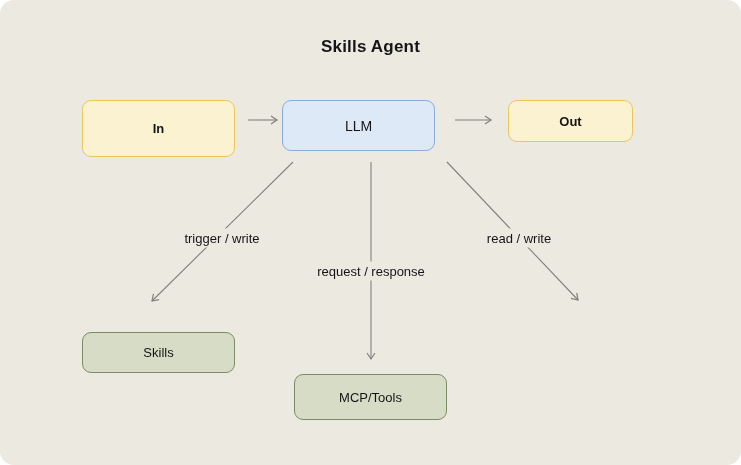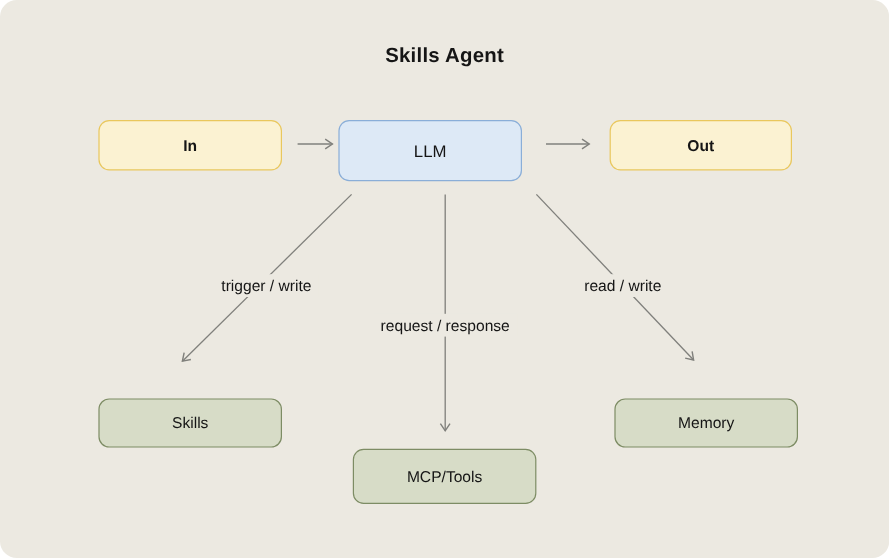--- a/index.html
+++ b/index.html
@@ -52,37 +52,34 @@
     <line x1="455" y1="120" x2="491" y2="120" stroke="#80807c" stroke-width="1.1" marker-end="url(#arw)"></line>
     <line x1="293" y1="162" x2="152" y2="301" stroke="#80807c" stroke-width="1.1" marker-end="url(#arw)"></line>
     <line x1="371" y1="162" x2="371" y2="359" stroke="#80807c" stroke-width="1.1" marker-end="url(#arw)"></line>
     <line x1="447" y1="162" x2="578" y2="300" stroke="#80807c" stroke-width="1.1" marker-end="url(#arw)"></line>
   </svg>
 
   <div class="elabel" style="left:222px;top:238px">trigger / write</div>
   <div class="elabel" style="left:519px;top:238px">read / write</div>
   <div class="elabel" style="left:371px;top:271px">request / response</div>
 
-  <div class="node yellow" style="left:82px;top:100px;width:153px;height:42px">
+  <div class="node yellow" style="left:82px;top:100px;width:153px;height:57px">
     <span>In</span>
   </div>
 
   <div class="node blue" style="left:282px;top:100px;width:153px;height:51px">
     <span>LLM</span>
   </div>
 
-  <div class="node yellow" style="left:508px;top:100px;width:152px;height:42px">
+  <div class="node yellow" style="left:508px;top:100px;width:125px;height:42px">
     <span>Out</span>
   </div>
 
   <div class="node green" style="left:82px;top:332px;width:153px;height:41px">
     <span>Skills</span>
   </div>
 
   <div class="node green" style="left:294px;top:374px;width:153px;height:46px">
     <span>MCP/Tools</span>
   </div>
 
-  <div class="node green" style="left:512px;top:332px;width:153px;height:41px">
-    <span>Memory</span>
-  </div>
 
 </div>
 
 </body></html>

